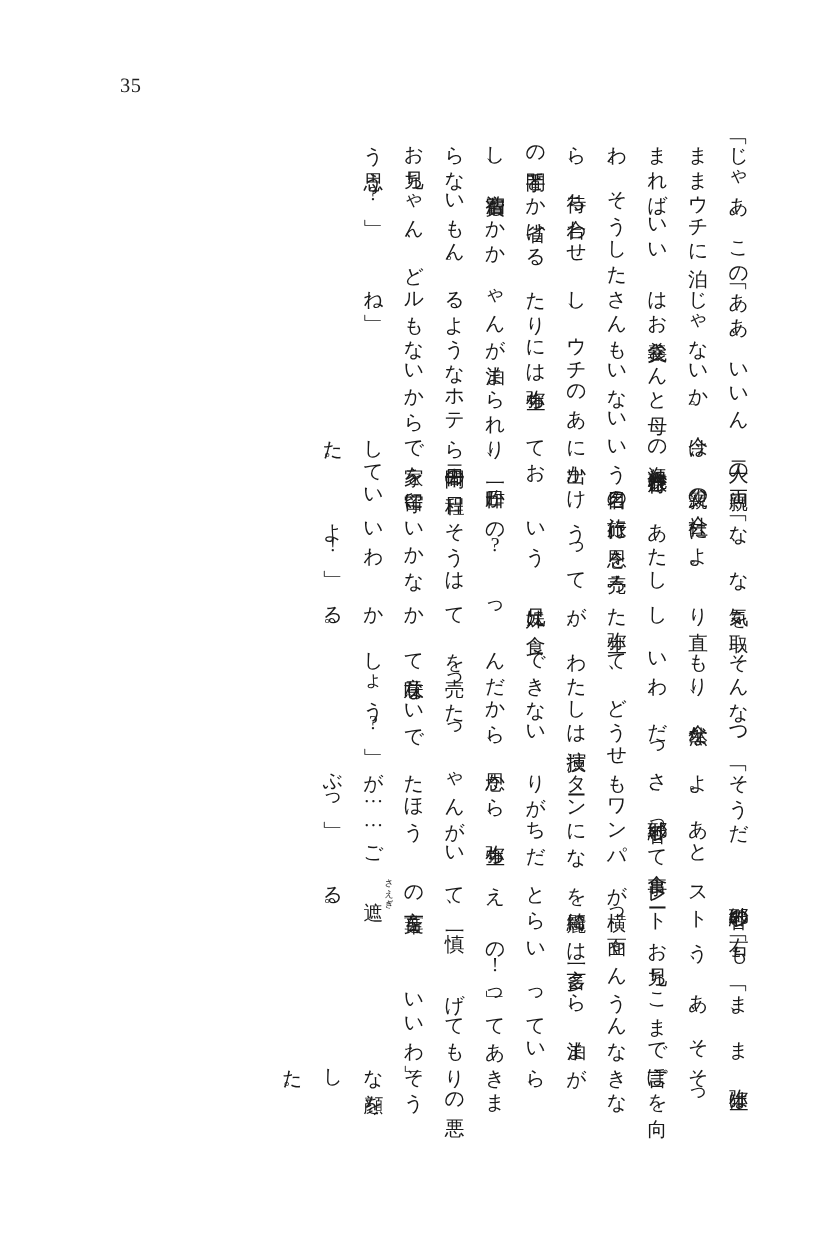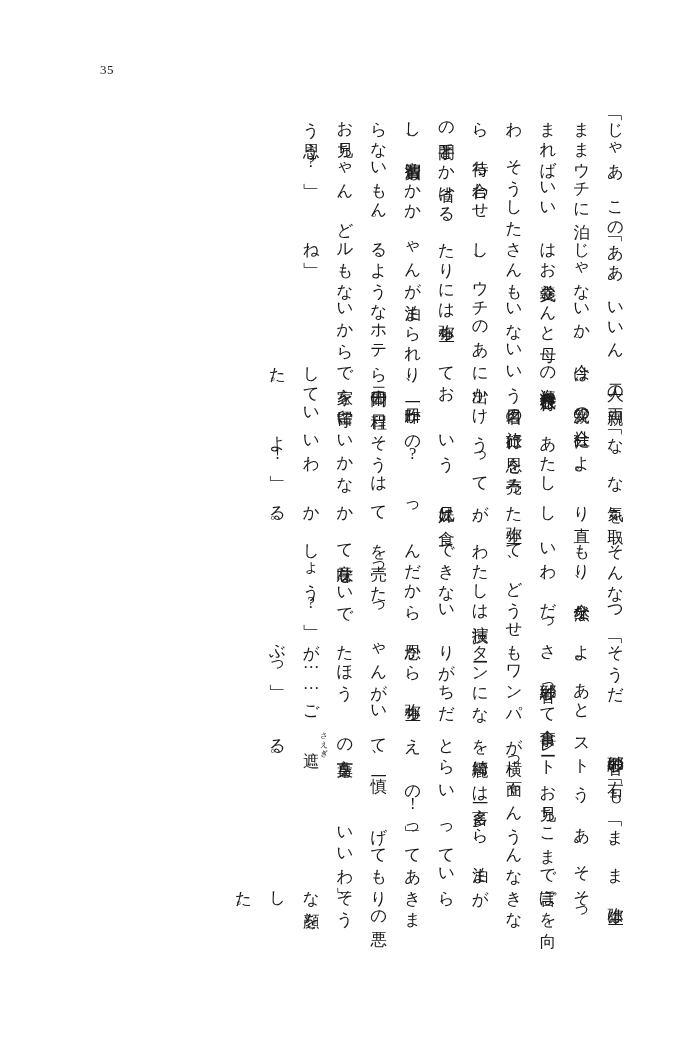--- a/index.html
+++ b/index.html
@@ -13,21 +13,21 @@
     height: 1050px;
     background: #ffffff;
     overflow: hidden;
     font-family: "Liberation Serif", "DejaVu Serif", serif;
     color: #1a1a1a;
   }
   .page-number {
     position: absolute;
     top: 62px;
     left: 100px;
-    font-size: 13px;
+    font-size: 17px;
     letter-spacing: 0.5px;
     color: #222;
     font-family: "Liberation Serif", serif;
   }
   .body-text {
     position: absolute;
     top: 110px;
     right: 62px;
     height: 820px;
     width: 560px;

